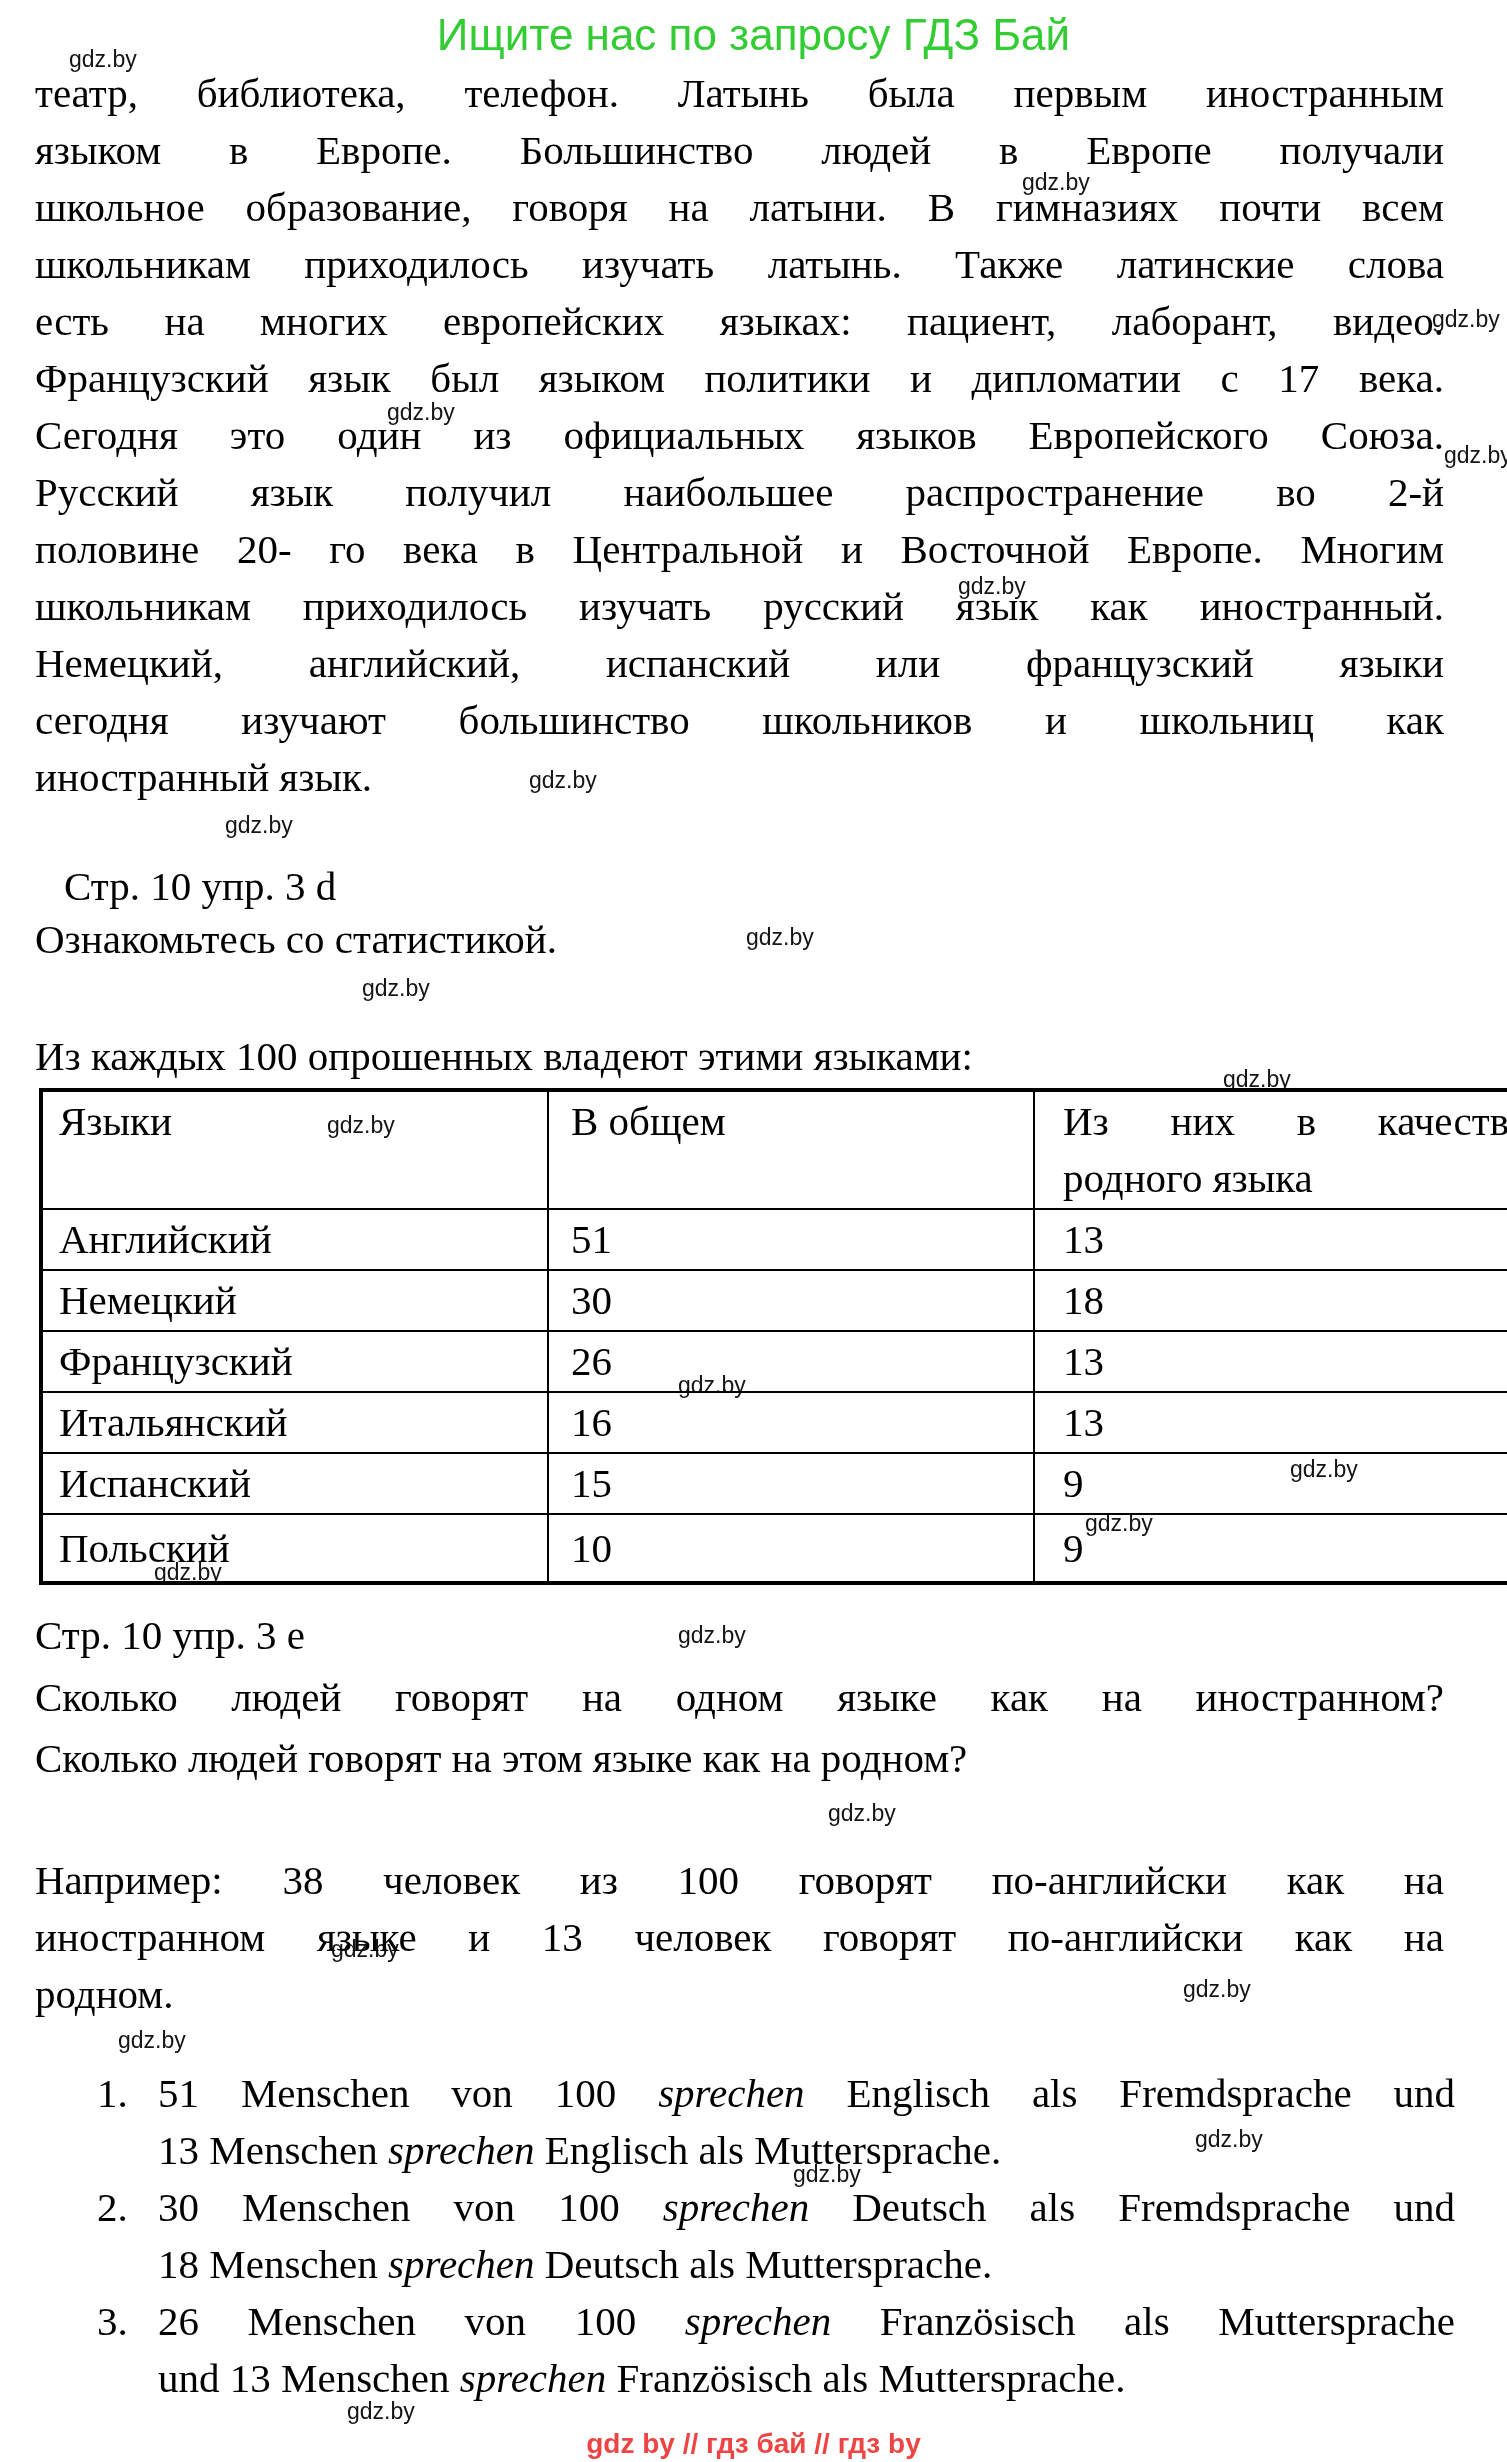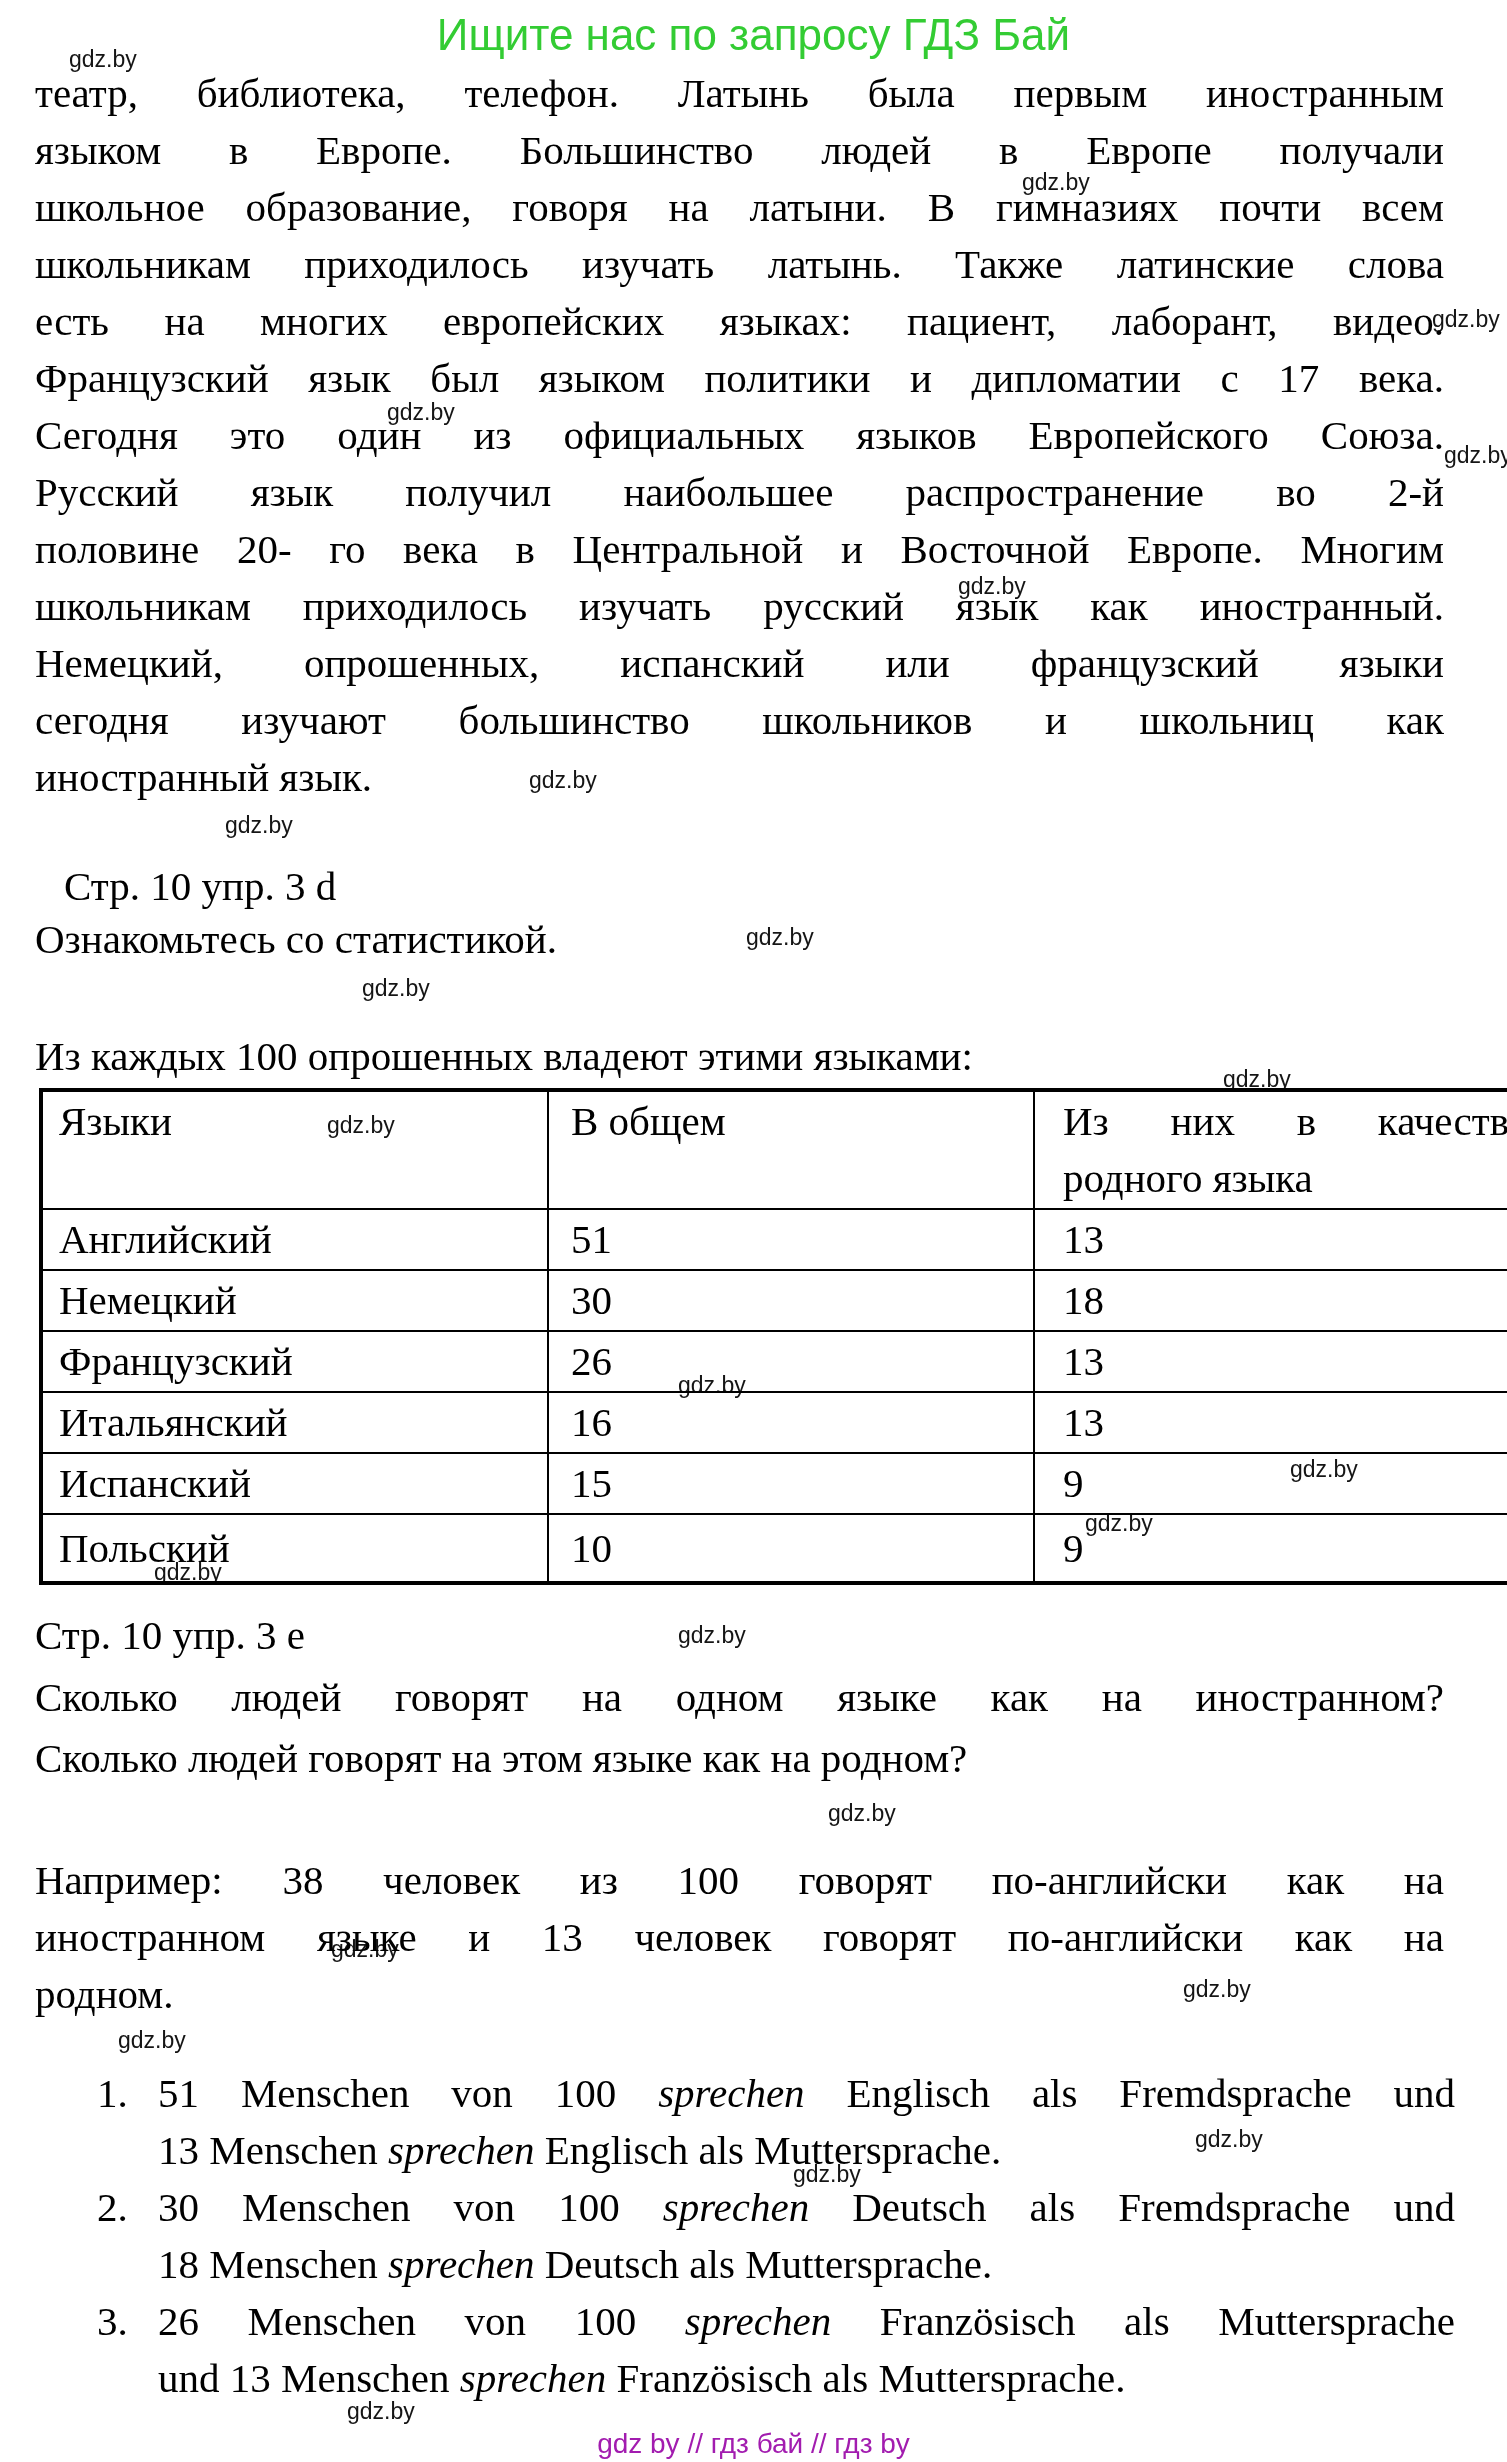--- a/index.html
+++ b/index.html
@@ -64,21 +64,22 @@
     margin-left:123px;
     font-size:41px;line-height:57px;
   }
   .answer-line.first{text-align:justify;text-align-last:justify;}
   .it{font-style:italic;}
   .footer{
     position:absolute;top:2428px;left:0;width:100%;
     text-align:center;
     font-family:"Liberation Sans", sans-serif;
     font-size:28px;
-    color:#a21caf;
+    color:#ef4444;
+    font-weight:bold;
   }
 </style>
 </head>
 <body>
 
 <div id="page">
 
   <div class="banner">Ищите нас по запросу ГДЗ Бай</div>
 
   <span class="wm" style="left:57px;top:46px;">gdz.by</span>
@@ -110,21 +111,21 @@
     <div class="tl jl">театр, библиотека, телефон. Латынь была первым иностранным</div>
     <div class="tl jl">языком в Европе. Большинство людей в Европе получали</div>
     <div class="tl jl">школьное образование, говоря на латыни. В гимназиях почти всем</div>
     <div class="tl jl">школьникам приходилось изучать латынь. Также латинские слова</div>
     <div class="tl jl">есть на многих европейских языках: пациент, лаборант, видео.</div>
     <div class="tl jl">Французский язык был языком политики и дипломатии с 17 века.</div>
     <div class="tl jl">Сегодня это один из официальных языков Европейского Союза.</div>
     <div class="tl jl">Русский язык получил наибольшее распространение во 2-й</div>
     <div class="tl jl">половине 20- го века в Центральной и Восточной Европе. Многим</div>
     <div class="tl jl">школьникам приходилось изучать русский язык как иностранный.</div>
-    <div class="tl jl">Немецкий, опрошенных, испанский или французский языки</div>
+    <div class="tl jl">Немецкий, английский, испанский или французский языки</div>
     <div class="tl jl">сегодня изучают большинство школьников и школьниц как</div>
     <div class="tl">иностранный язык.</div>
   </div>
 
   <div class="heading" style="top:858px;margin-left:29px;">Стр. 10 упр. 3 d</div>
   <div class="heading" style="top:911px;">Ознакомьтесь со статистикой.</div>
   <div class="heading" style="top:1028px;">Из каждых 100 опрошенных владеют этими языками:</div>
 
   <table id="stats">
     <tbody>

